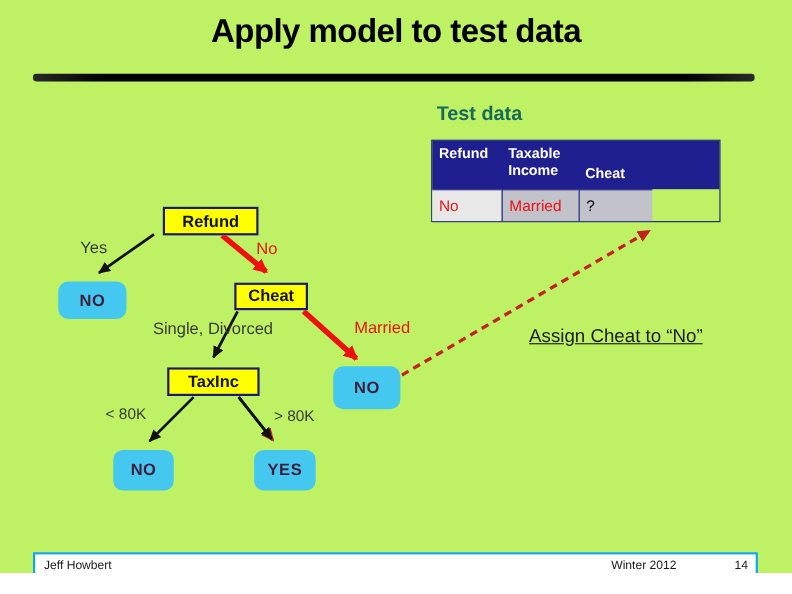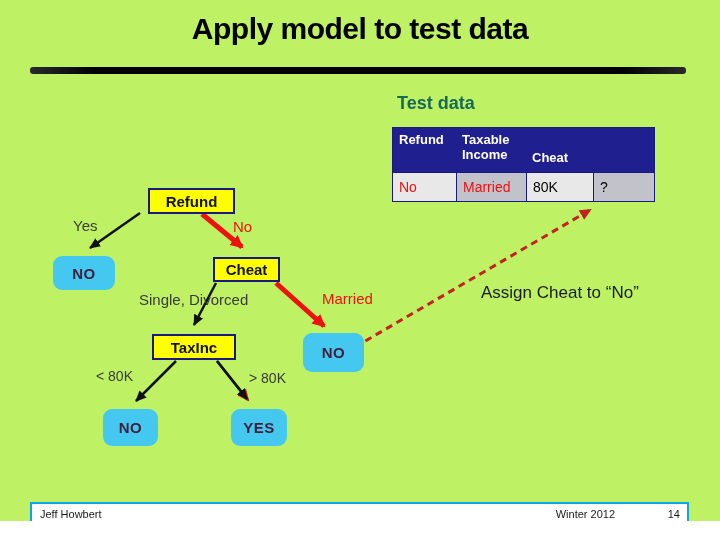--- a/index.html
+++ b/index.html
@@ -120,24 +120,25 @@
     left: 0; top: 0;
     pointer-events: none;
   }
   .eB { stroke: #111111; stroke-width: 2.5; }
   .eR { stroke: #ee1111; stroke-width: 5; }
   .eD { stroke: #c42222; stroke-width: 3; stroke-dasharray: 7 5; }
 
   
   .annotation {
     position: absolute;
-    left: 481px; top: 283px;
+    left: 481px; top: 296px;
     font-size: 17px;
     color: #1a1a1a;
     white-space: nowrap;
+    text-decoration: underline;
   }
 
   
   .footer {
     position: absolute;
     left: 30px; top: 502px;
     width: 659px; height: 25px;
     border: 2px solid #0ea5e9;
     background: #ffffff;
     font-size: 11px;
@@ -161,21 +162,20 @@
 
   <div class="ttable">
     <div class="thead">
       <div class="th">Refund</div>
       <div class="th">Taxable Income</div>
       <div class="th bottom">Cheat</div>
     </div>
     <div class="trow">
       <div class="td light red">No</div>
       <div class="td dark red">Married</div>
-      <div class="td light">80K</div>
       <div class="td dark">?</div>
     </div>
   </div>
 
   <svg class="edges" width="720" height="540">
     <defs>
       <marker id="mB" markerUnits="userSpaceOnUse" markerWidth="14" markerHeight="12" refX="10" refY="5" orient="auto">
         <path d="M0,0 L11,5 L0,10 z" fill="#111111"></path>
       </marker>
       <marker id="mR" markerUnits="userSpaceOnUse" markerWidth="16" markerHeight="15" refX="11" refY="6.5" orient="auto">

